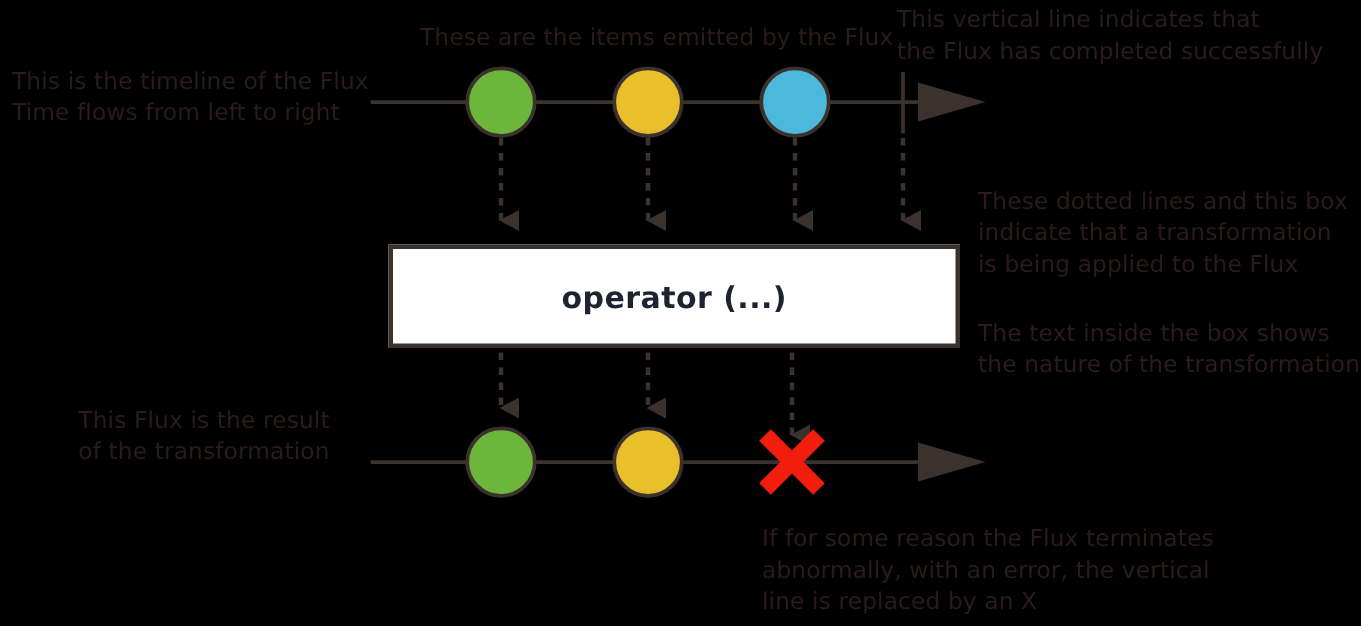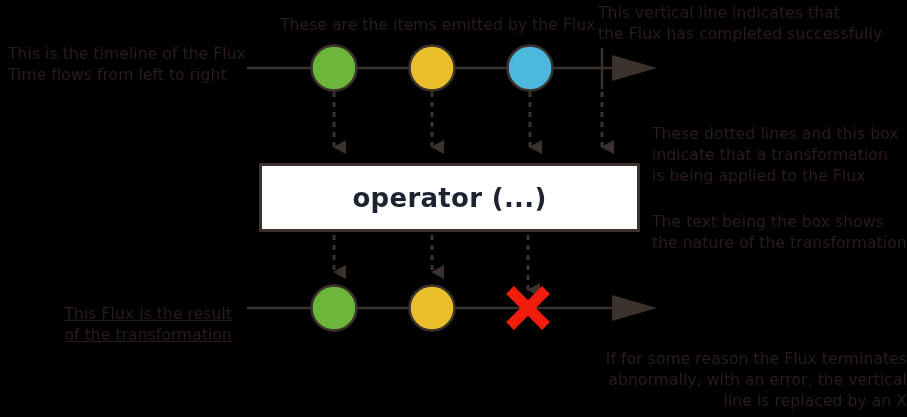--- a/index.html
+++ b/index.html
@@ -32,40 +32,40 @@
     line-height: 21px;
     white-space: pre;
     letter-spacing: 0.1px;
   }
 
   #annot-timeline   { left: 8px;   top: 44px;  width: 222px; }
   #annot-items      { left: 280px; top: 15px;  width: 300px; text-align: right; }
   #annot-complete   { left: 598px; top: 3px;   width: 305px; }
   #annot-transform  { left: 652px; top: 124px; width: 255px; }
   #annot-boxtext    { left: 652px; top: 212px; width: 255px; }
-  #annot-result     { left: 40px;  top: 304px; width: 192px; text-align: right; text-decoration: underline; }
-  #annot-error      { left: 508px; top: 349px; width: 399px; text-align: right; }
+  #annot-result     { left: 40px;  top: 270px; width: 192px; text-align: center; }
+  #annot-error      { left: 508px; top: 349px; width: 399px; }
 
   #operator-box {
     position: absolute;
     left: 259px;
     top: 163px;
     width: 381px;
     height: 69px;
     background: #ffffff;
     border: 3px solid #3b322e;
     box-sizing: border-box;
     display: flex;
     align-items: center;
     justify-content: center;
   }
   #operator-label {
     color: #1d2330;
     font-family: "DejaVu Sans", sans-serif;
-    font-size: 26px;
+    font-size: 20px;
     font-weight: bold;
     letter-spacing: 0.3px;
   }
 </style>
 </head>
 <body>
 
 <div id="diagram-root">
 
   <svg id="marble-svg" viewBox="0 0 907 417">
@@ -125,21 +125,21 @@
 
   <div class="annot" id="annot-items">These are the items emitted by the Flux</div>
 
   <div class="annot" id="annot-complete">This vertical line indicates that
 the Flux has completed successfully</div>
 
   <div class="annot" id="annot-transform">These dotted lines and this box
 indicate that a transformation
 is being applied to the Flux</div>
 
-  <div class="annot" id="annot-boxtext">The text being the box shows
+  <div class="annot" id="annot-boxtext">The text inside the box shows
 the nature of the transformation</div>
 
   <div class="annot" id="annot-result">This Flux is the result
 of the transformation</div>
 
   <div class="annot" id="annot-error">If for some reason the Flux terminates
 abnormally, with an error, the vertical
 line is replaced by an X</div>
 
 </div>

